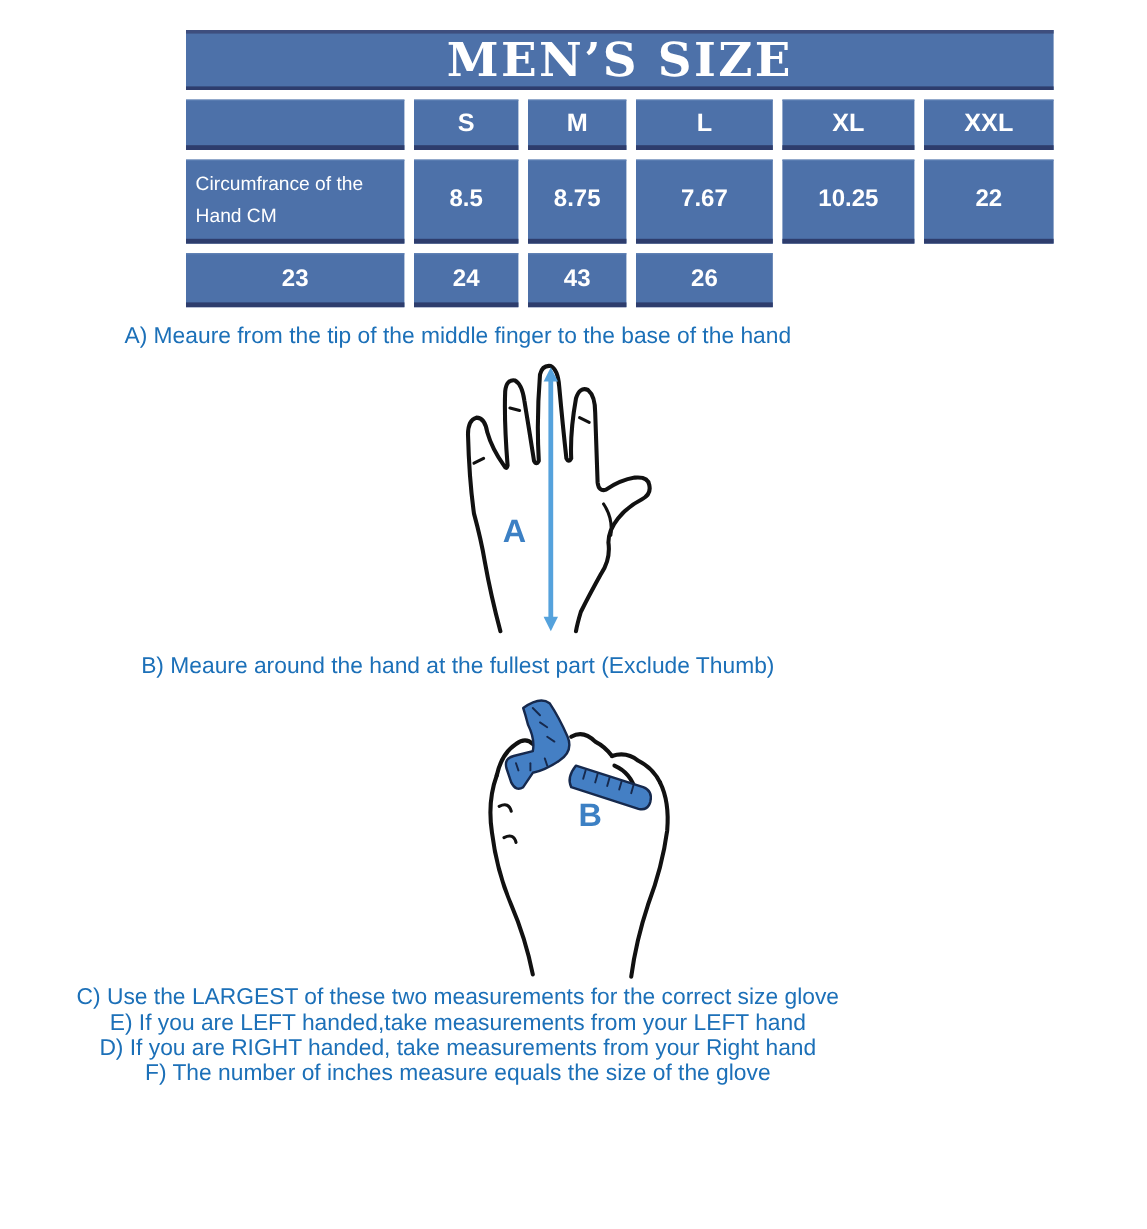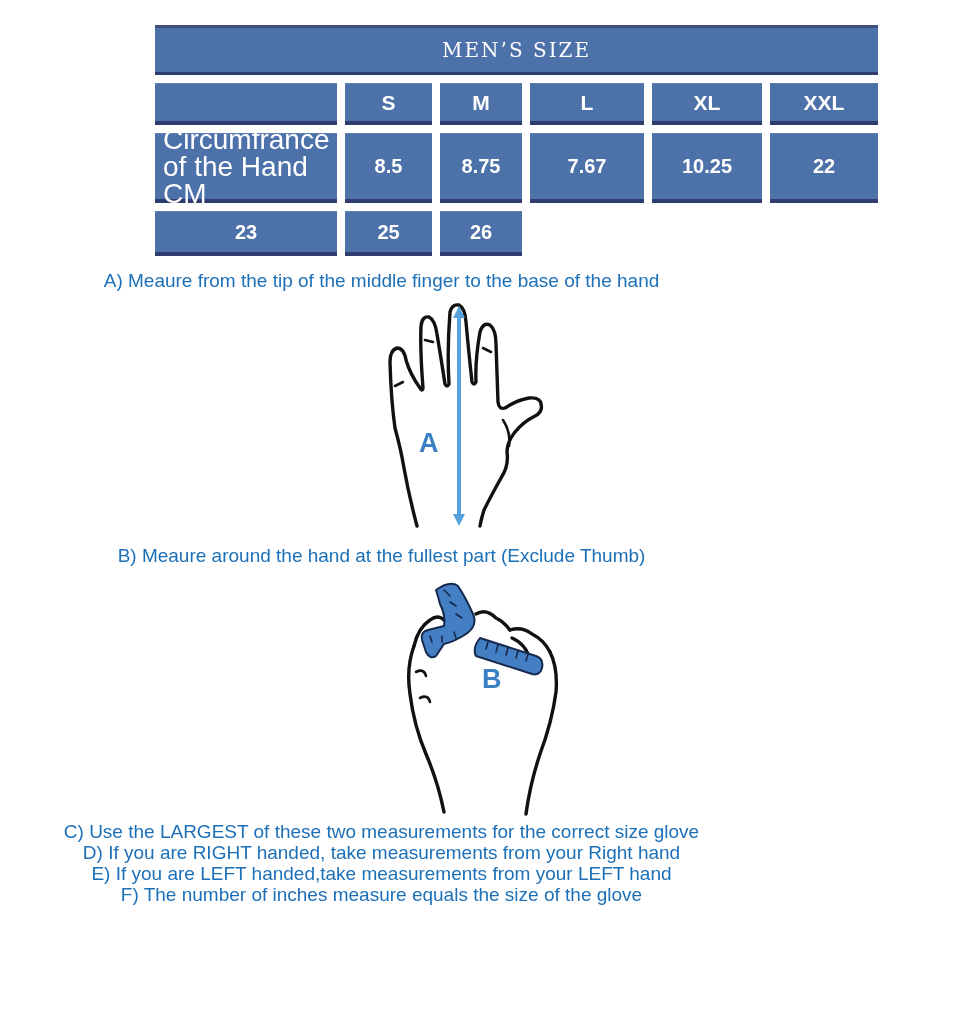--- a/index.html
+++ b/index.html
@@ -6,37 +6,37 @@
   body{
     width:956px;height:1024px;background:#ffffff;overflow:hidden;
     font-family:"Liberation Sans",sans-serif;
   }
   
   .table-wrap{margin:25px 0 0 155px;width:723px;}
   .t-title{
     height:44px;background:#4d71a9;color:#ffffff;
     border-top:3px solid #3e4e7e;border-bottom:3px solid #2e3d6d;
     display:flex;align-items:center;justify-content:center;
-    font-family:"DejaVu Serif",serif;font-weight:normal;font-size:20px;
+    font-family:"DejaVu Serif",serif;font-weight:bold;font-size:39px;
     letter-spacing:2px;margin-bottom:8px;
   }
   .t-grid{
     display:grid;
     grid-template-columns:182px 87px 82px 114px 110px 108px;
     grid-template-rows:42px 70px 45px;
     gap:8px;
   }
   .cell{
     background:#4d71a9;color:#ffffff;
     border-top:1px solid #5d7fb4;border-bottom:4px solid #2e3d6d;
     display:flex;align-items:center;justify-content:center;
     text-align:center;
   }
   .cell.head{font-size:21px;font-weight:bold;}
-  .cell.rowlabel{font-size:28px;}
+  .cell.rowlabel{font-size:16px;}
   .cell.rowlabel.align-left{justify-content:flex-start;text-align:left;padding-left:8px;line-height:27px;}
   .cell.val{font-size:20px;font-weight:bold;}
   
   .inst{
     color:#1c70b8;font-size:19px;line-height:21px;
     text-align:center;margin:0;width:763px;
   }
   #instA{margin-top:14px;}
   #instB{margin-top:15px;}
   #instC{margin-top:5px;}
@@ -66,21 +66,22 @@
         <div class="cell head">L</div>
         <div class="cell head">XL</div>
         <div class="cell head">XXL</div>
         <div class="cell rowlabel align-left">Circumfrance of the Hand CM</div>
         <div class="cell val">8.5</div>
         <div class="cell val">8.75</div>
         <div class="cell val">7.67</div>
         <div class="cell val">10.25</div>
         <div class="cell val">22</div>
         <div class="cell val">23</div>
-        <div class="cell val">25</div>
+        <div class="cell val">24</div>
+        <div class="cell val">43</div>
         <div class="cell val">26</div>
       </div>
   </div>
 
   <p class="inst" id="instA">A) Meaure from the tip of the middle finger to the base of the hand</p>
 
   <svg class="fig" id="figHand" viewBox="0 0 180 230">
     <g>
       <path class="hand-stroke" d="M 40 226
         Q 32 196 27 168 Q 24 150 18 128
@@ -141,17 +142,17 @@
       <path class="tape-tick" d="M 90 66 L 88 73"></path>
       <path class="tape-tick" d="M 100 69 L 98 76"></path>
       <path class="tape-tick" d="M 110 72 L 108 79"></path>
       <path class="tape-tick" d="M 120 75 L 118 82"></path>
       <path class="tape-tick" d="M 130 78 L 128 85"></path>
     </g>
     <text class="fig-label" x="84" y="112">B</text>
   </svg>
 
   <p class="inst" id="instC">C) Use the LARGEST of these two measurements for the correct size glove</p>
+  <p class="inst">E) If you are LEFT handed,take measurements from your LEFT hand</p>
   <p class="inst">D) If you are RIGHT handed, take measurements from your Right hand</p>
-  <p class="inst">E) If you are LEFT handed,take measurements from your LEFT hand</p>
   <p class="inst">F) The number of inches measure equals the size of the glove</p>
 
 </div>
 
 </body></html>

